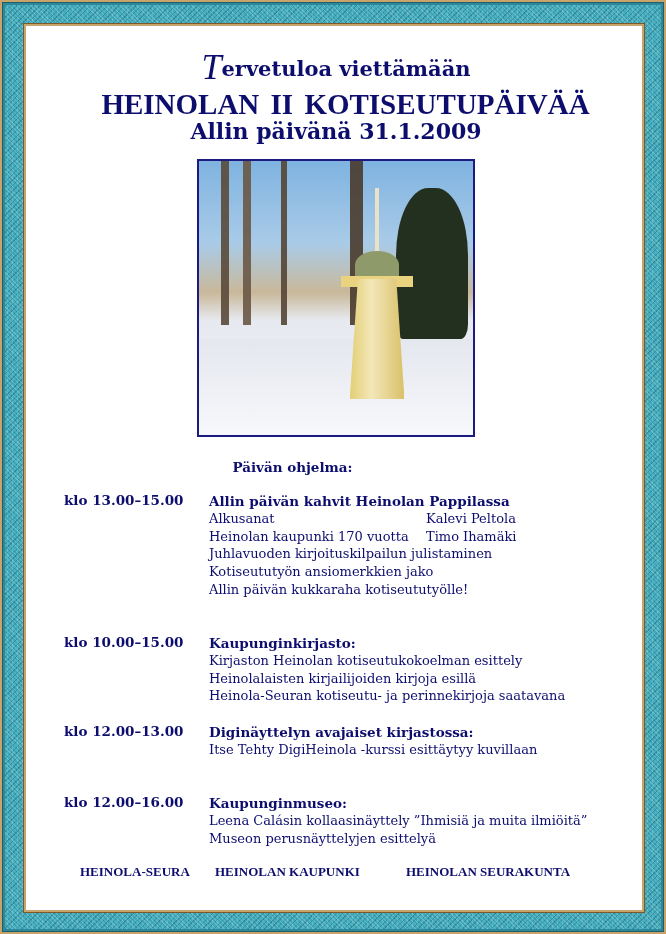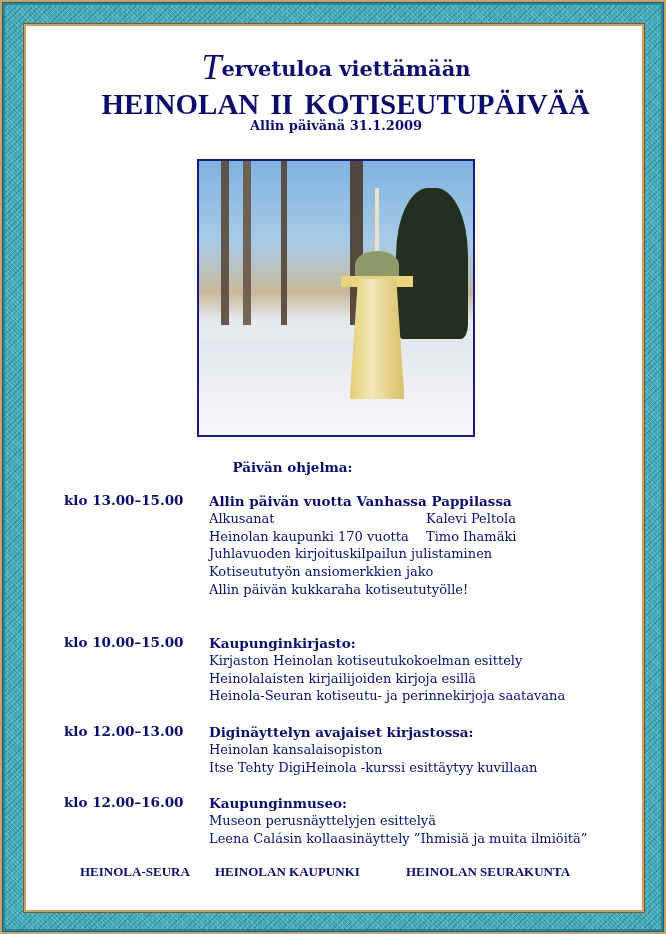--- a/index.html
+++ b/index.html
@@ -22,21 +22,21 @@
     position:absolute; left:0; width:620px; top:20px; text-align:center;
     font-family:"DejaVu Serif", serif; font-weight:bold; font-size:21px; color:#0d0d6e;
   }
   .title1 .initial { font-family:"Liberation Serif", serif; font-style:italic; font-weight:normal; font-size:36px; vertical-align:-3px; }
   .title2 {
     position:absolute; left:0; width:639px; top:62px; text-align:center;
     font-family:"Liberation Serif", serif; font-weight:bold; font-size:29px; color:#0d0d6e; word-spacing:4px;
   }
   .title3 {
     position:absolute; left:0; width:620px; top:92px; text-align:center;
-    font-family:"DejaVu Serif", serif; font-weight:bold; font-size:13px; color:#0d0d6e;
+    font-family:"DejaVu Serif", serif; font-weight:bold; font-size:22px; color:#0d0d6e;
   }
   .photo {
     position:absolute; left:171px; top:133px; width:278px; height:278px;
     border:2px solid #1a1a80; box-sizing:border-box; overflow:hidden;
     background: linear-gradient(to bottom, #7fb3e0 0%, #a9cbe8 30%, #c9b89a 48%, #e6e9ef 58%, #f2f4f8 100%);
   }
   .photo .trees {
     position:absolute; left:0; top:0; width:100%; height:60%;
     background:
       linear-gradient(90deg, transparent 8%, #5a4a3a 8% 11%, transparent 11% 16%, #6a5846 16% 19%, transparent 19% 30%, #554636 30% 32%, transparent 32%),
@@ -80,21 +80,21 @@
       <div class="tower-top"></div>
       <div class="cap"></div>
       <div class="tower"></div>
     </div>
 
     <div class="heading">Päivän ohjelma:</div>
 
     <div class="event" style="top:466px;">
       <div class="time">klo 13.00–15.00</div>
       <div class="body">
-        <div class="etitle">Allin päivän vuotta Vanhassa Pappilassa</div>
+        <div class="etitle">Allin päivän kahvit Heinolan Pappilassa</div>
         <div class="line"><span>Alkusanat</span><span class="right">Kalevi Peltola</span></div>
         <div class="line"><span>Heinolan kaupunki 170 vuotta</span><span class="right">Timo Ihamäki</span></div>
         <div class="line">Juhlavuoden kirjoituskilpailun julistaminen</div>
         <div class="line">Kotiseututyön ansiomerkkien jako</div>
         <div class="line">Allin päivän kukkaraha kotiseututyölle!</div>
       </div>
     </div>
 
     <div class="event" style="top:608px;">
       <div class="time">klo 10.00–15.00</div>
@@ -103,31 +103,30 @@
         <div class="line">Kirjaston Heinolan kotiseutukokoelman esittely</div>
         <div class="line">Heinolalaisten kirjailijoiden kirjoja esillä</div>
         <div class="line">Heinola-Seuran kotiseutu- ja perinnekirjoja saatavana</div>
       </div>
     </div>
 
     <div class="event" style="top:697px;">
       <div class="time">klo 12.00–13.00</div>
       <div class="body">
         <div class="etitle">Diginäyttelyn avajaiset kirjastossa:</div>
-        <div class="line">Heinolan kansalaisopiston</div>
         <div class="line">Itse Tehty DigiHeinola -kurssi esittäytyy kuvillaan</div>
       </div>
     </div>
 
     <div class="event" style="top:768px;">
       <div class="time">klo 12.00–16.00</div>
       <div class="body">
         <div class="etitle">Kaupunginmuseo:</div>
+        <div class="line">Leena Calásin kollaasinäyttely ”Ihmisiä ja muita ilmiöitä”</div>
         <div class="line">Museon perusnäyttelyjen esittelyä</div>
-        <div class="line">Leena Calásin kollaasinäyttely ”Ihmisiä ja muita ilmiöitä”</div>
       </div>
     </div>
 
     <div class="footer">
       <span style="left:16px;">HEINOLA-SEURA</span>
       <span style="left:151px;">HEINOLAN KAUPUNKI</span>
       <span style="left:342px;">HEINOLAN SEURAKUNTA</span>
     </div>
 
   </div>

